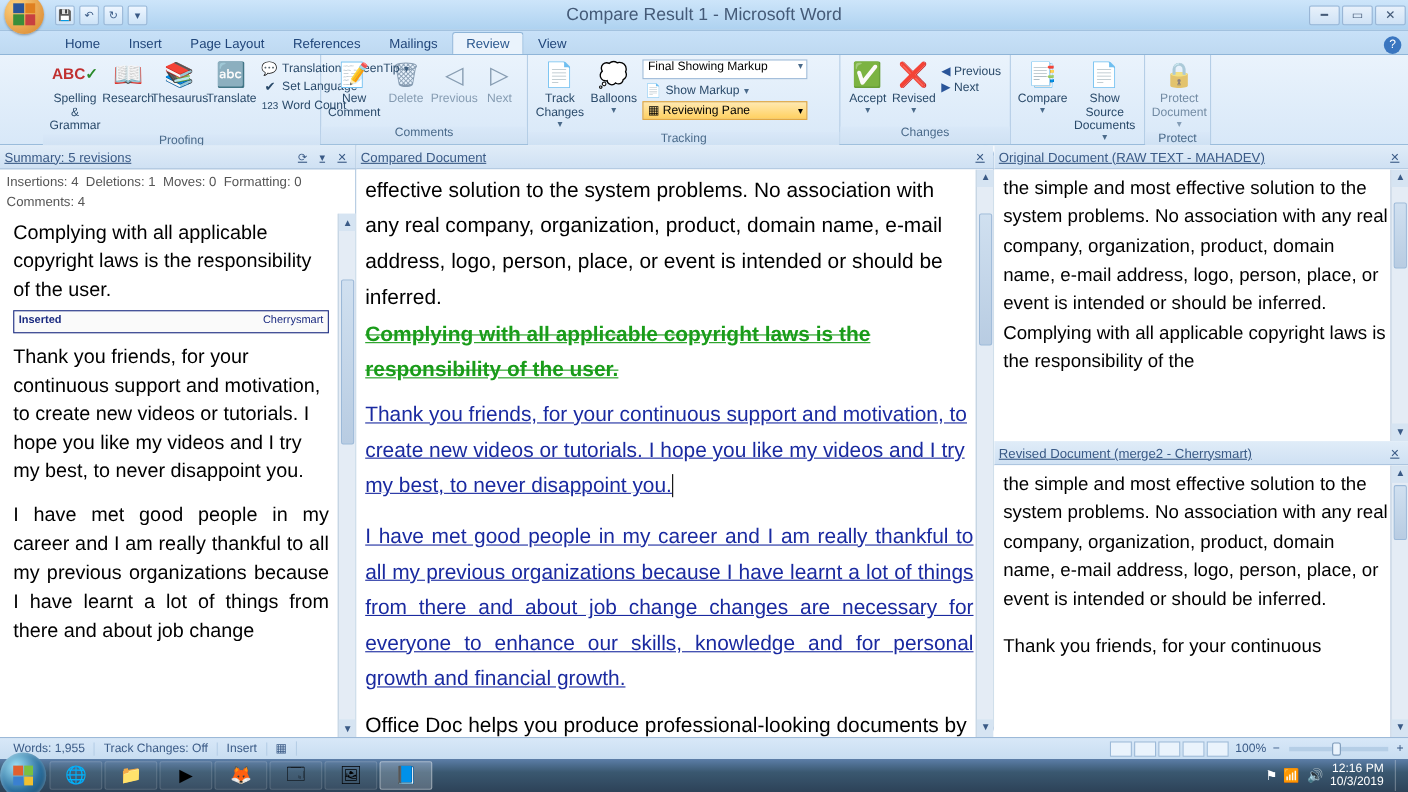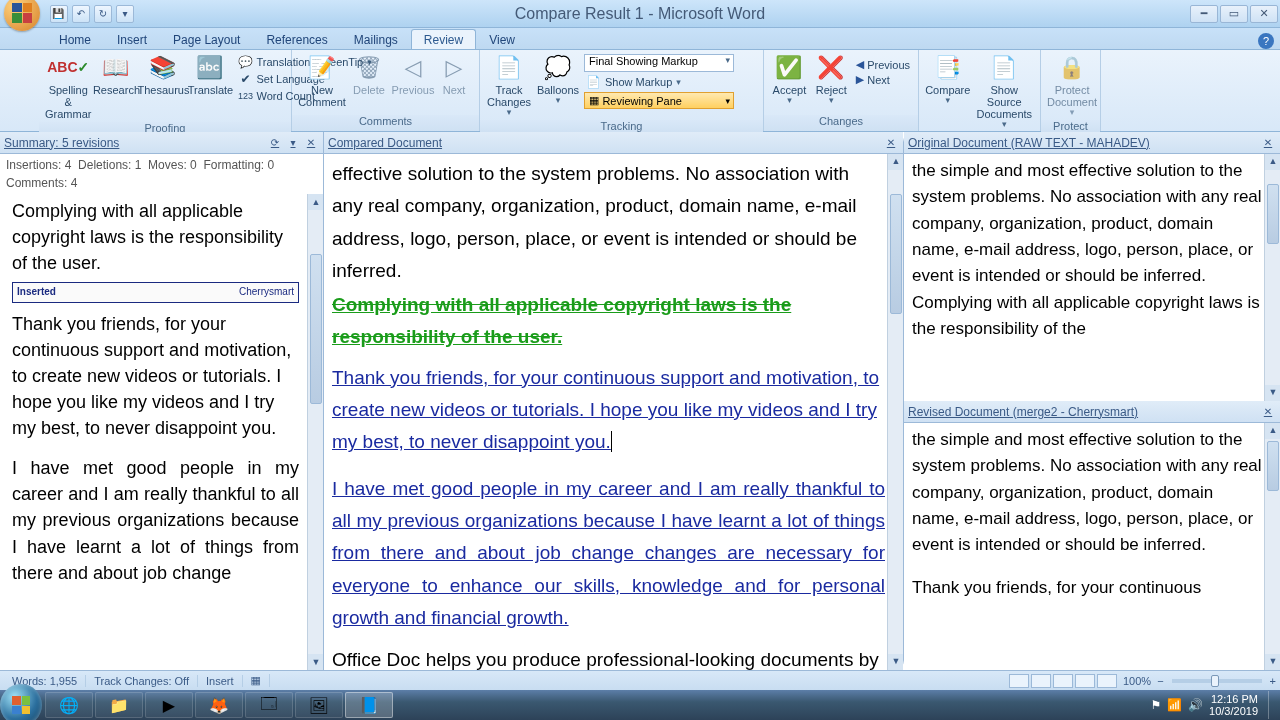--- a/index.html
+++ b/index.html
@@ -221,21 +221,21 @@
   </div>
 
   <div class="group" style="width:155px;">
     <div class="group-body">
       <div class="big-btn dropdown-chev" style="width:44px;">
           <div class="ico">✅</div>
           <span>Accept</span>
         </div>
       <div class="big-btn dropdown-chev" style="width:42px;">
           <div class="ico">❌</div>
-          <span>Reject</span>
+          <span>Revised</span>
         </div>
       <div class="prev-next-stack">
         <div class="pn-btn">
             <span style="color:#2a5599;">◀</span>
             <span>Previous</span>
           </div>
         <div class="pn-btn">
             <span style="color:#2a5599;">▶</span>
             <span>Next</span>
           </div>

